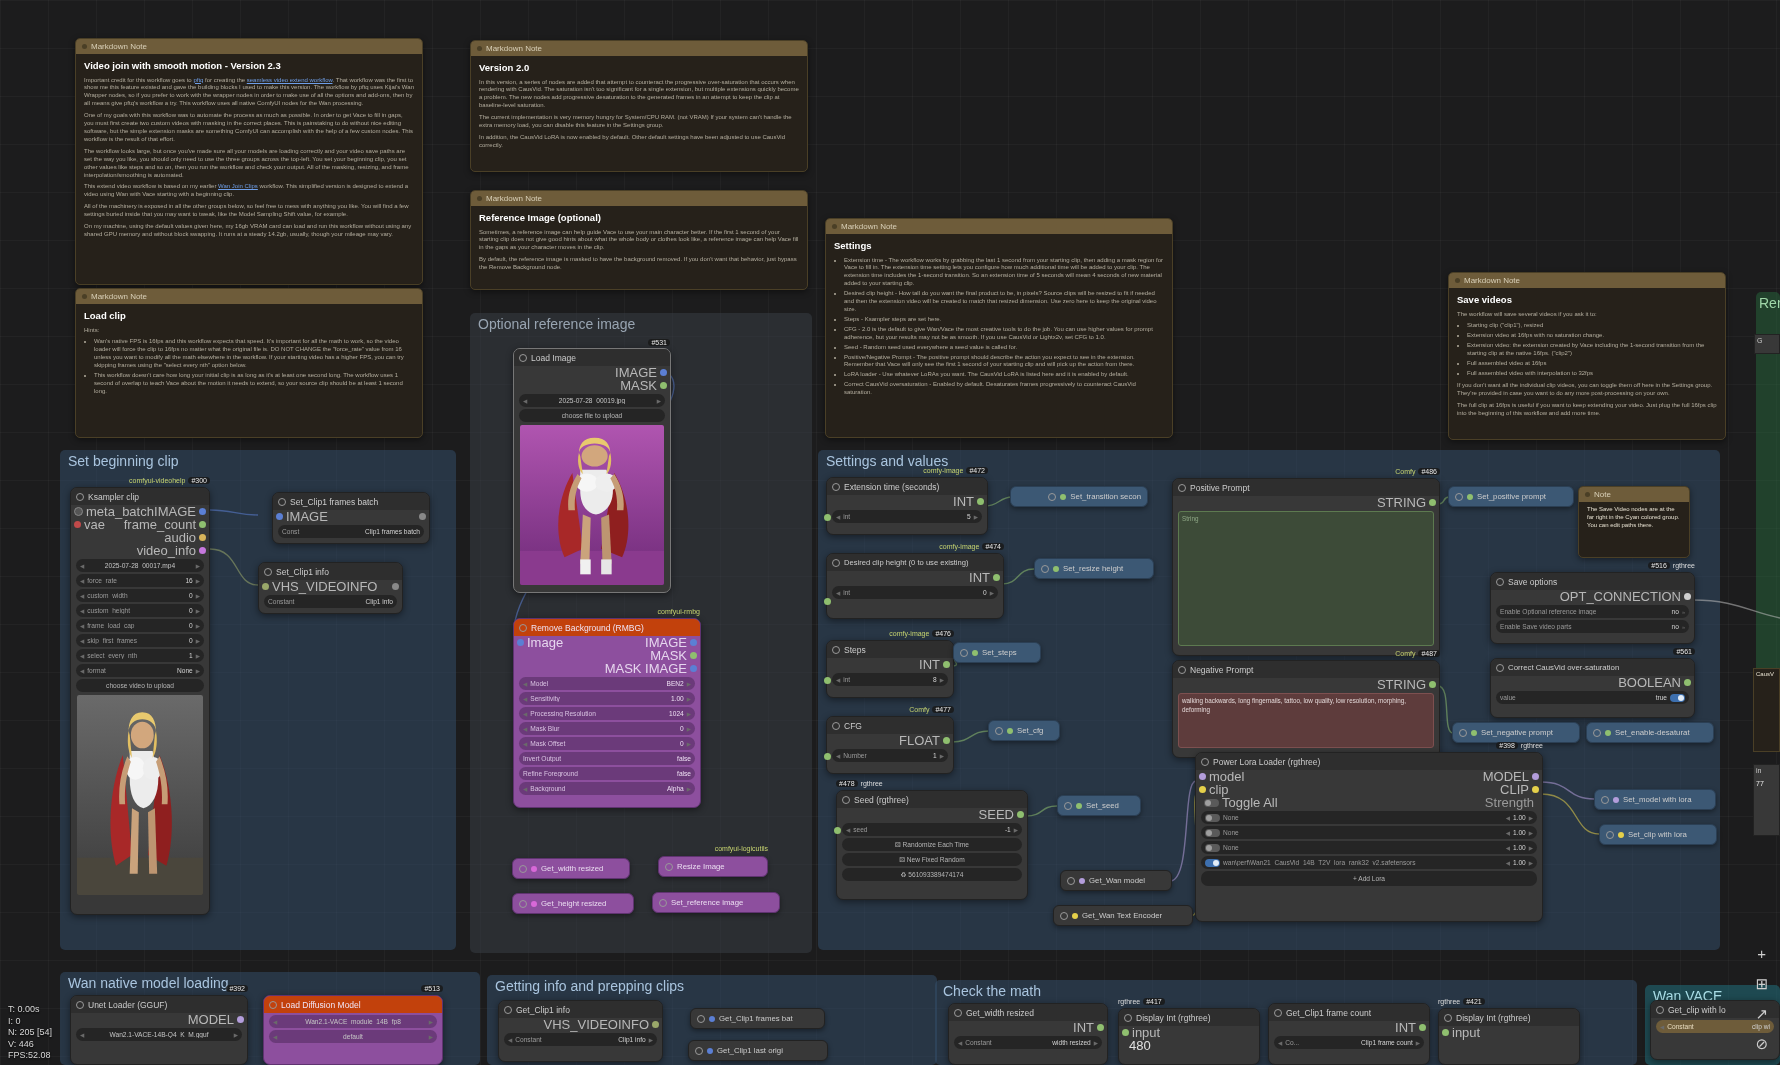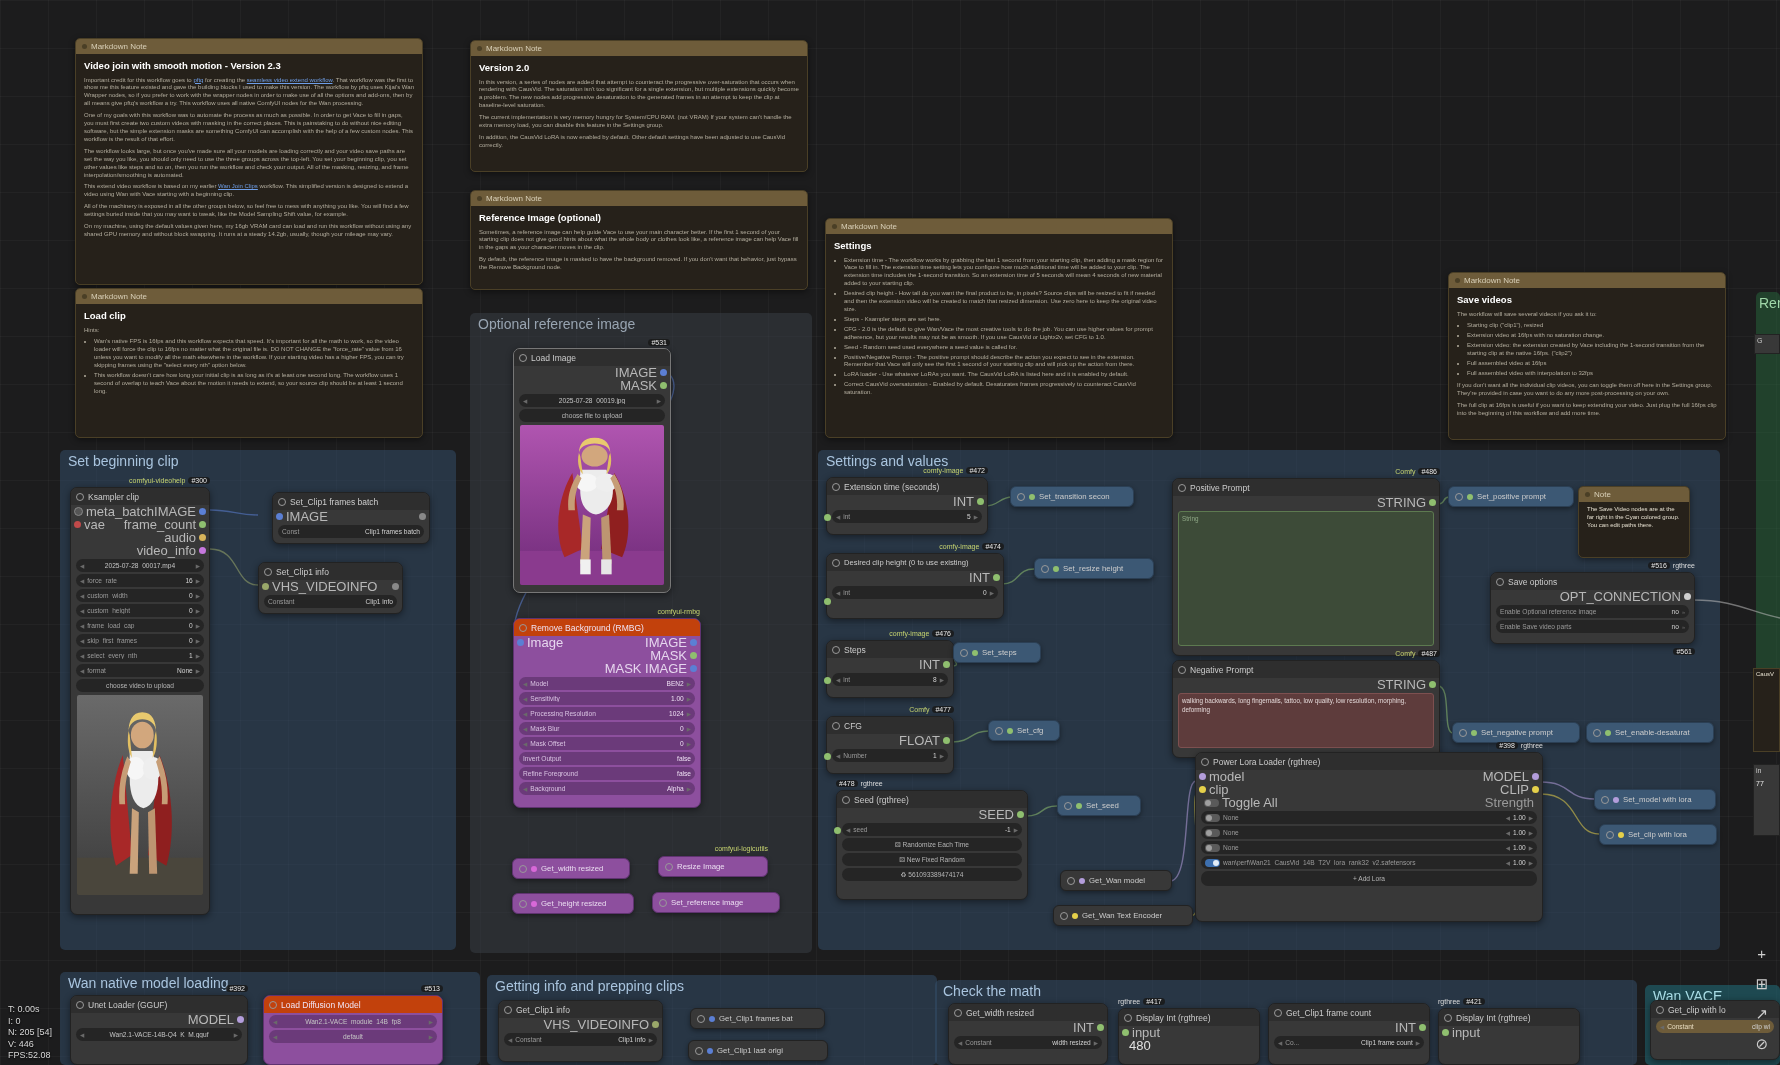--- a/index.html
+++ b/index.html
@@ -542,21 +542,21 @@
           <i class="dot" style="background:#8fbf6f;"></i>
         </span>
       </div>
     <div class="widget">
         <span class="arr">◀</span>
         <span class="wl">int</span>
         <span class="wv">5</span>
         <span class="arr">▶</span>
       </div>
   </div>
-  <div class="collapsed blue" style="left:1010px;top:486px;width:124px;">
+  <div class="collapsed blue" style="left:1010px;top:486px;width:138px;justify-content:flex-end;">
       <span class="cdot"></span>
       <i class="dot" style="background:#8fbf6f;width:6px;height:6px;"></i>
       <span>Set_transition secon</span>
     </div>
 
   <div class="badge" style="left:826px;top:543px;width:178px;">
       <span class="bpack">comfy-image</span>
       <span class="bid">#474</span>
     </div>
   <div class="node" style="left:826px;top:553px;width:178px;height:66px;">
@@ -760,20 +760,40 @@
     <div class="widget">
         <span class="wl">Enable Save video parts</span>
         <span class="wv">no</span>
         <span class="arr">»</span>
       </div>
   </div>
 
   <div class="badge" style="left:1490px;top:648px;width:205px;">
       <span class="bid">#561</span>
     </div>
+  <div class="node" style="left:1490px;top:658px;width:205px;height:60px;">
+    <div class="nh" style="font-size:7.8px;">
+        <span class="cdot"></span>
+        <span>Correct CausVid over-saturation</span>
+      </div>
+    <div class="srow">
+        <span class="sl"></span>
+        <span class="sr">
+          <span>BOOLEAN</span>
+          <i class="dot" style="background:#8fbf6f;"></i>
+        </span>
+      </div>
+    <div class="widget">
+        <span class="wl">value</span>
+        <span class="wv">true</span>
+        <span class="tog on">
+          <i></i>
+        </span>
+      </div>
+  </div>
 
   <div class="collapsed blue" style="left:1452px;top:722px;width:128px;">
       <span class="cdot"></span>
       <i class="dot" style="background:#8fbf6f;width:6px;height:6px;"></i>
       <span>Set_negative prompt</span>
     </div>
   <div class="collapsed blue" style="left:1586px;top:722px;width:128px;">
       <span class="cdot"></span>
       <i class="dot" style="background:#8fbf6f;width:6px;height:6px;"></i>
       <span>Set_enable-desaturat</span>

